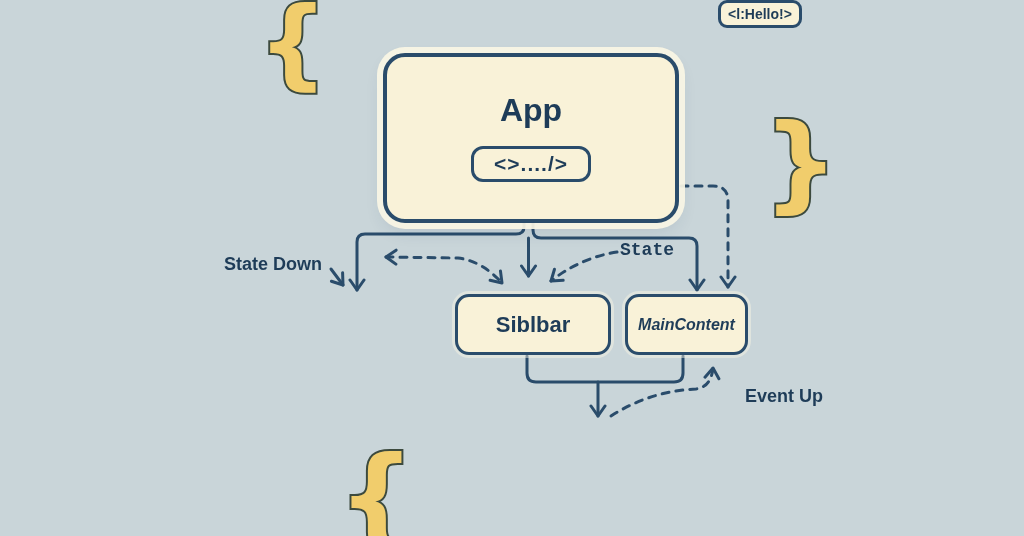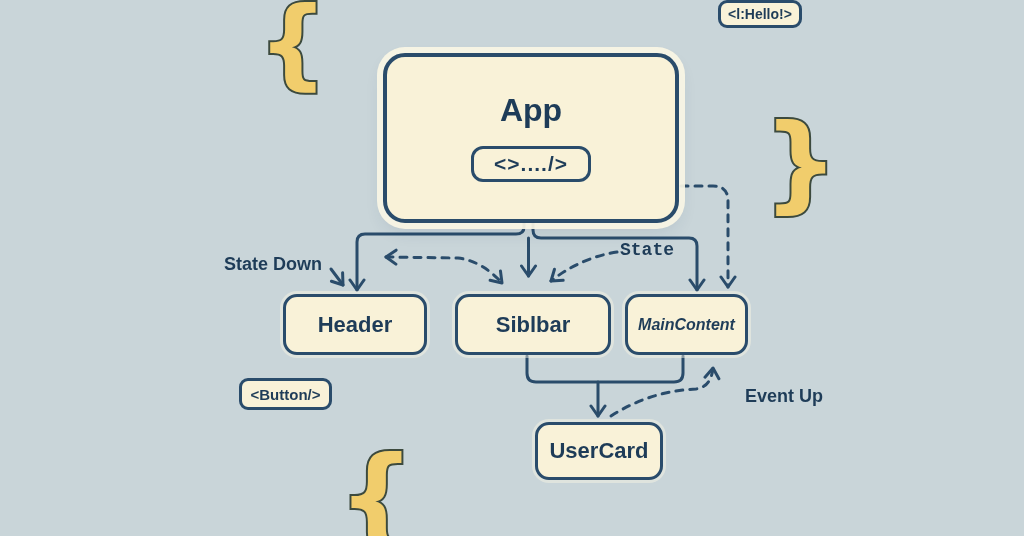--- a/index.html
+++ b/index.html
@@ -92,37 +92,28 @@
       <path d="M 681 186 L 713 186 Q 728 186 728 201 L 728 287" marker-end="url(#arrow)"></path>
       <path d="M 611 416 Q 650 391 696 389 Q 711 387 713 368" marker-end="url(#arrow)"></path>
     </g>
   </svg>
 
   <div class="box app-box">
     <div class="app-title">App</div>
     <div class="code-chip">&lt;&gt;..../&gt;</div>
   </div>
 
-  <div class="box header-box">
-    <span>Header</span>
-  </div>
   <div class="box sidebar-box">
     <span>Siblbar</span>
   </div>
   <div class="box maincontent-box">
     <span>MainContent</span>
   </div>
-  <div class="box usercard-box">
-    <span>UserCard</span>
-  </div>
 
   <div class="badge badge-hello">
     <span>&lt;l:Hello!&gt;</span>
-  </div>
-  <div class="badge badge-button">
-    <span>&lt;Button/&gt;</span>
   </div>
 
   <div class="flow-label label-state-down">State Down</div>
   <div class="flow-label label-state">State</div>
   <div class="flow-label label-event-up">Event Up</div>
 
 </div>
 
 </body></html>

